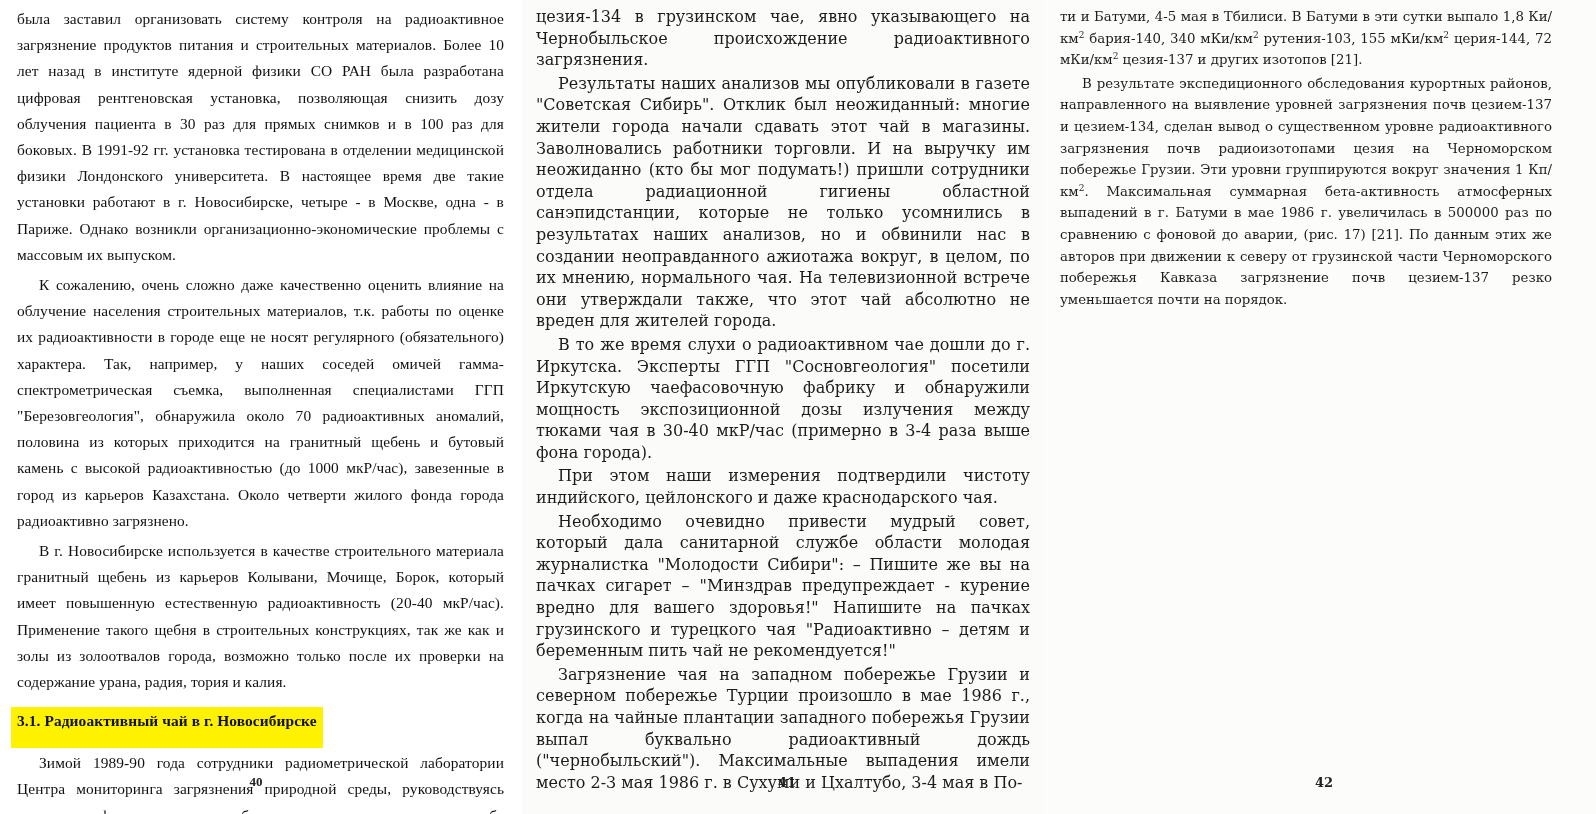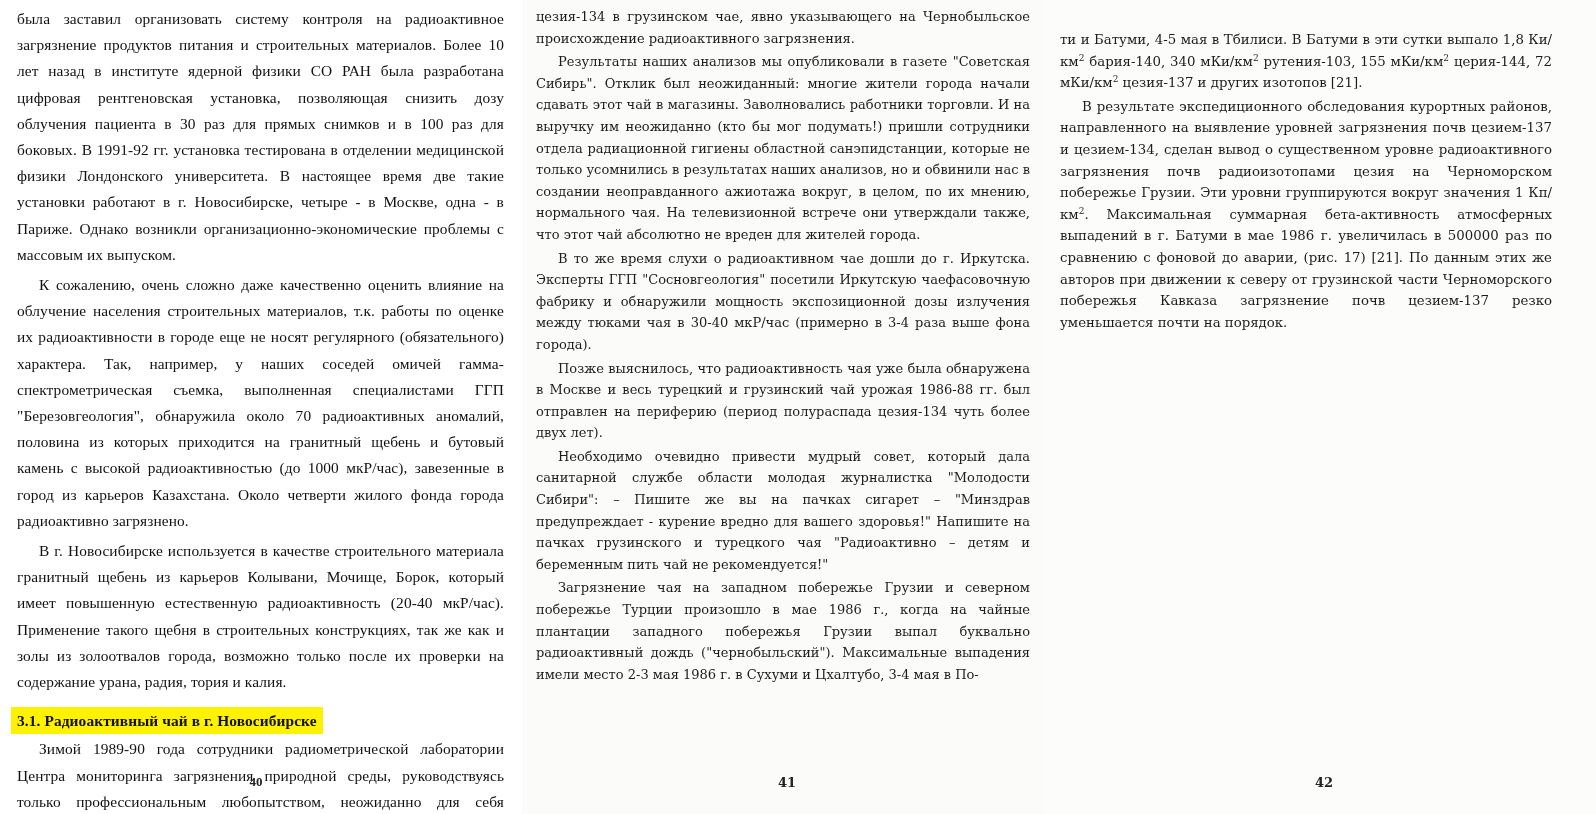--- a/index.html
+++ b/index.html
@@ -5,36 +5,36 @@
   html, body { margin: 0; padding: 0; background: #ffffff; }
   body { width: 1596px; height: 814px; overflow: hidden; position: relative; }
   .spread { position: absolute; inset: 0; display: block; text-decoration: underline; }
   .page { position: absolute; top: 0; height: 814px; box-sizing: border-box; }
   .page-1 { left: 0; width: 522px; background: #ffffff; }
   .page-2 { left: 522px; width: 522px; background: #fbfbfa; }
   .page-3 { left: 1044px; width: 552px; background: #fcfcfb; }
 
   .text-block { position: absolute; top: 6px; }
   .page-1 .text-block { left: 17px; width: 487px; font-family: "Liberation Serif", serif; font-size: 15.4px; line-height: 26.2px; color: #111; letter-spacing: 0.1px; }
-  .page-2 .text-block { left: 14px; width: 494px; font-family: "DejaVu Serif", serif; font-size: 13px; line-height: 21.6px; color: #1c1c1c; }
-  .page-3 .text-block { left: 16px; width: 492px; font-family: "DejaVu Serif", serif; font-size: 13.3px; line-height: 21.6px; color: #1c1c1c; margin-top: 23px; }
+  .page-2 .text-block { left: 14px; width: 494px; font-family: "DejaVu Serif", serif; font-size: 16px; line-height: 21.6px; color: #1c1c1c; }
+  .page-3 .text-block { left: 16px; width: 492px; font-family: "DejaVu Serif", serif; font-size: 13.3px; line-height: 21.6px; color: #1c1c1c; }
 
   .para { margin: 0 0 2px 0; text-align: justify; text-indent: 0; hyphens: manual; }
   .para.indent { text-indent: 22px; }
   .page-1 .para { margin-bottom: 4px; }
 
   .heading-wrap { margin: 12px 0 2px -6px; }
   .heading {
     display: inline-block;
     background: #fff200;
     font-family: "Liberation Serif", serif;
     font-weight: bold;
     font-size: 15.4px;
     line-height: 22px;
-    padding: 3px 6px 2px 6px;
+    padding: 3px 6px 16px 6px;
     color: #111;
   }
 
   .page-number {
     position: absolute; bottom: 24px; left: 8px; right: 0;
     text-align: center; font-weight: bold; font-size: 13px; color: #222;
   }
   .page-1 .page-number { font-family: "Liberation Serif", serif; left: -10px; }
   .page-2 .page-number, .page-3 .page-number { font-family: "DejaVu Serif", serif; }
 
@@ -56,21 +56,21 @@
       <p class="para indent">Зимой 1989-90 года сотрудники радиометрической лаборатории Центра мониторинга загрязнения природной среды, руководствуясь только профессиональным любопытством, неожиданно для себя обнаружили повышенную бета-активность, а самое главное наличие</p>
     </div>
     <div class="page-number">40</div>
   </div>
 
   <div class="page page-2">
     <div class="text-block">
       <p class="para">цезия-134 в грузинском чае, явно указывающего на Чернобыльское происхождение радиоактивного загрязнения.</p>
       <p class="para indent">Результаты наших анализов мы опубликовали в газете "Советская Сибирь". Отклик был неожиданный: многие жители города начали сдавать этот чай в магазины. Заволновались работники торговли. И на выручку им неожиданно (кто бы мог подумать!) пришли сотрудники отдела радиационной гигиены областной санэпидстанции, которые не только усомнились в результатах наших анализов, но и обвинили нас в создании неоправданного ажиотажа вокруг, в целом, по их мнению, нормального чая. На телевизионной встрече они утверждали также, что этот чай абсолютно не вреден для жителей города.</p>
       <p class="para indent">В то же время слухи о радиоактивном чае дошли до г. Иркутска. Эксперты ГГП "Сосновгеология" посетили Иркутскую чаефасовочную фабрику и обнаружили мощность экспозиционной дозы излучения между тюками чая в 30-40 мкР/час (примерно в 3-4 раза выше фона города).</p>
-      <p class="para indent">Позже выяснилось, что радиоактивность чая уже была обнаружена в Москве и весь турецкий и грузинский чай урожая 1986-88 гг. был отправлен на периферию (период полураспада цезия-134 чуть более двух лет).</p>
+      <p class="para indent">При этом наши измерения подтвердили чистоту индийского, цейлонского и даже краснодарского чая.</p>
       <p class="para indent">Необходимо очевидно привести мудрый совет, который дала санитарной службе области молодая журналистка "Молодости Сибири": – Пишите же вы на пачках сигарет – "Минздрав предупреждает - курение вредно для вашего здоровья!" Напишите на пачках грузинского и турецкого чая "Радиоактивно – детям и беременным пить чай не рекомендуется!"</p>
       <p class="para indent">Загрязнение чая на западном побережье Грузии и северном побережье Турции произошло в мае 1986 г., когда на чайные плантации западного побережья Грузии выпал буквально радиоактивный дождь ("чернобыльский"). Максимальные выпадения имели место 2-3 мая 1986 г. в Сухуми и Цхалтубо, 3-4 мая в По-</p>
     </div>
     <div class="page-number">41</div>
   </div>
 
   <div class="page page-3">
     <div class="text-block">
       <p class="para"><span>ти и Батуми, 4-5 мая в Тбилиси. В Батуми в эти сутки выпало 1,8 Ки/км</span><sup>2</sup><span> бария-140, 340 мКи/км</span><sup>2</sup><span> рутения-103, 155 мКи/км</span><sup>2</sup><span> церия-144, 72 мКи/км</span><sup>2</sup><span> цезия-137 и других изотопов [21].</span></p>
       <p class="para indent"><span>В результате экспедиционного обследования курортных районов, направленного на выявление уровней загрязнения почв цезием-137 и цезием-134, сделан вывод о существенном уровне радиоактивного загрязнения почв радиоизотопами цезия на Черноморском побережье Грузии. Эти уровни группируются вокруг значения 1 Кп/км</span><sup>2</sup><span>. Максимальная суммарная бета-активность атмосферных выпадений в г. Батуми в мае 1986 г. увеличилась в 500000 раз по сравнению с фоновой до аварии, (рис. 17) [21]. По данным этих же авторов при движении к северу от грузинской части Черноморского побережья Кавказа загрязнение почв цезием-137 резко уменьшается почти на порядок.</span></p>

